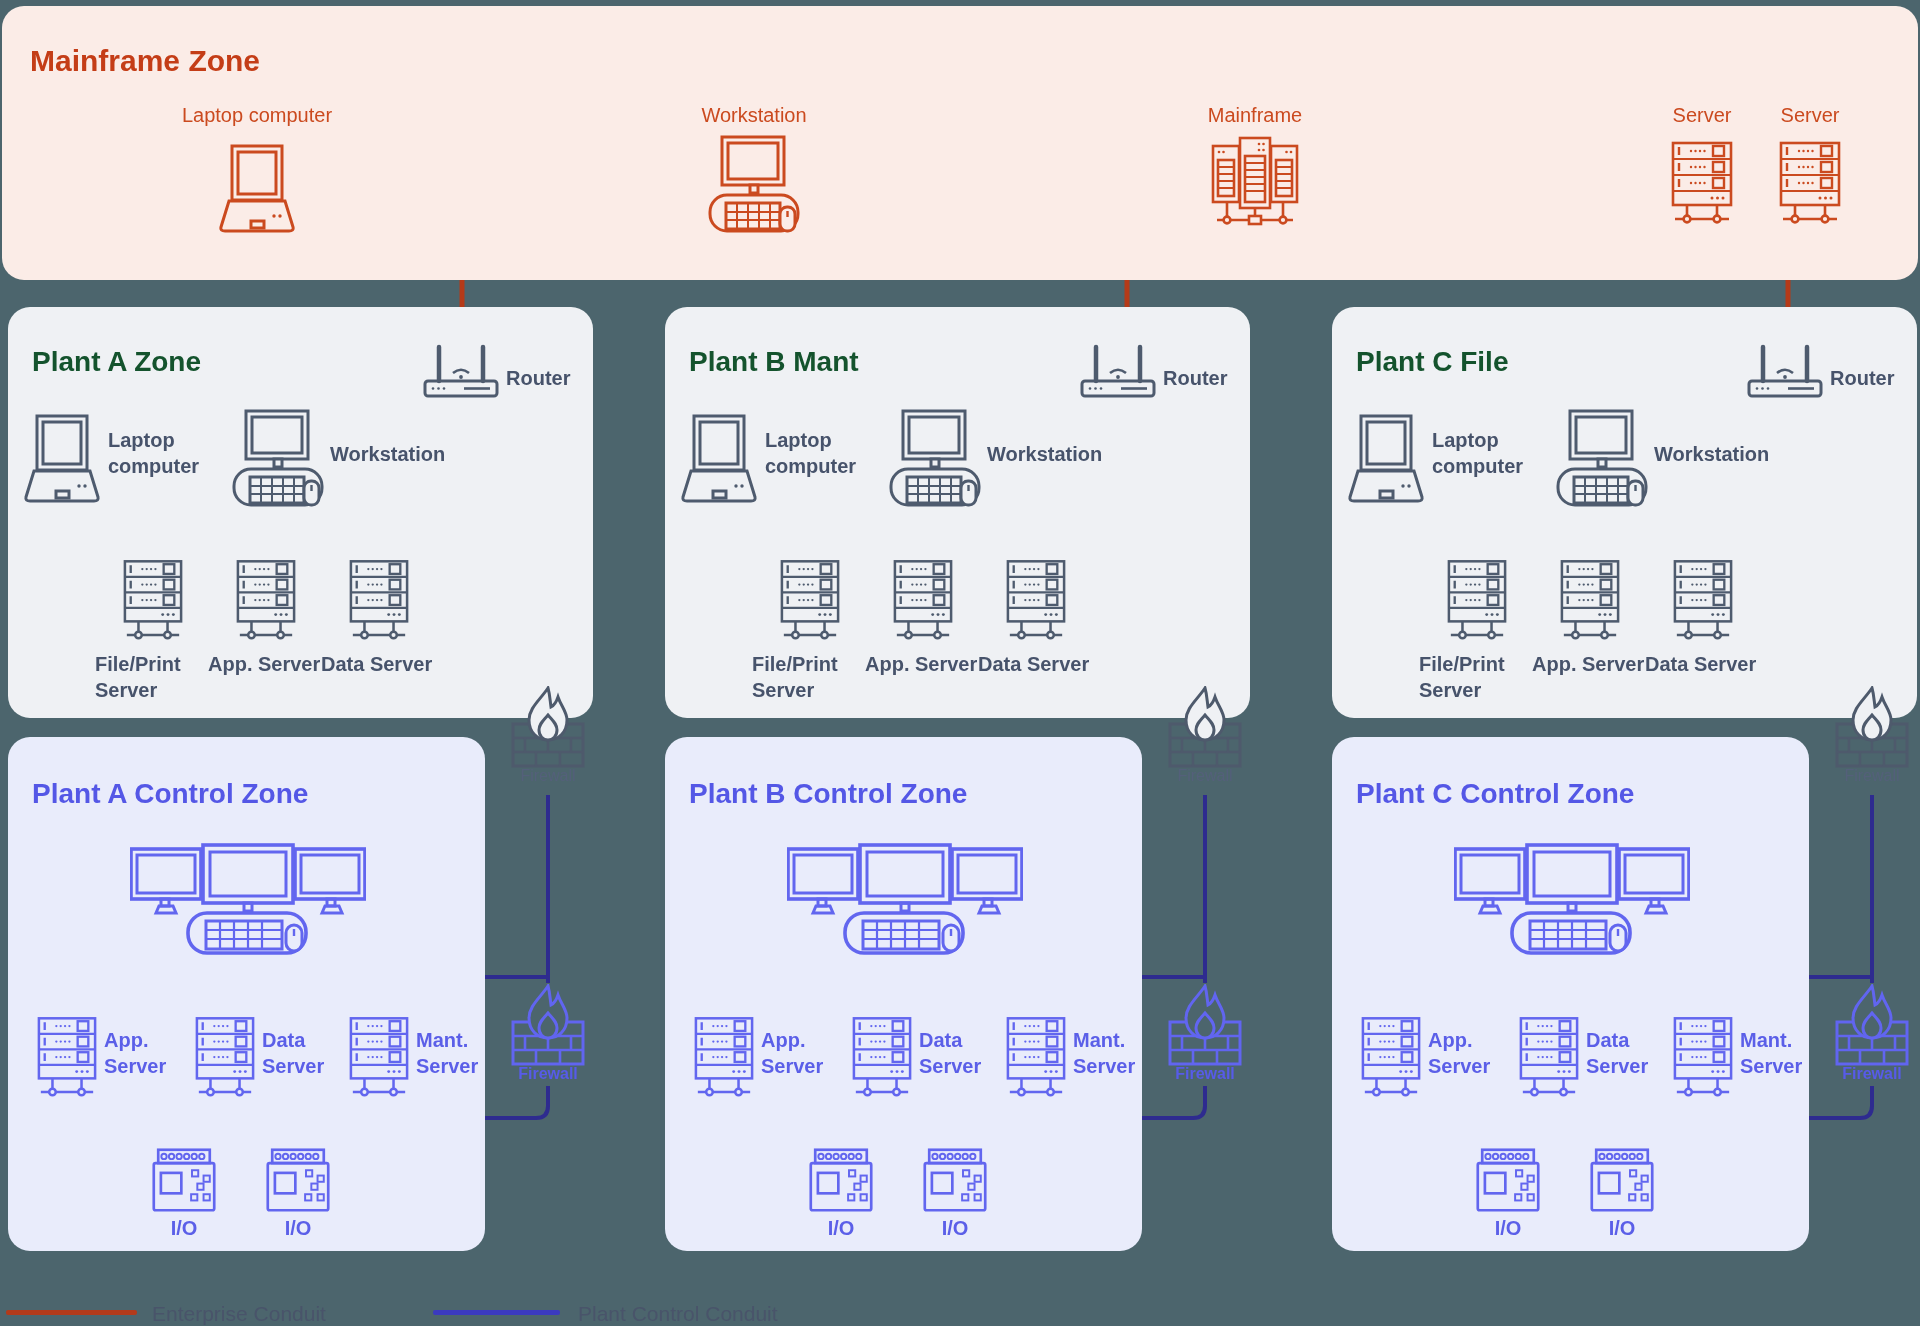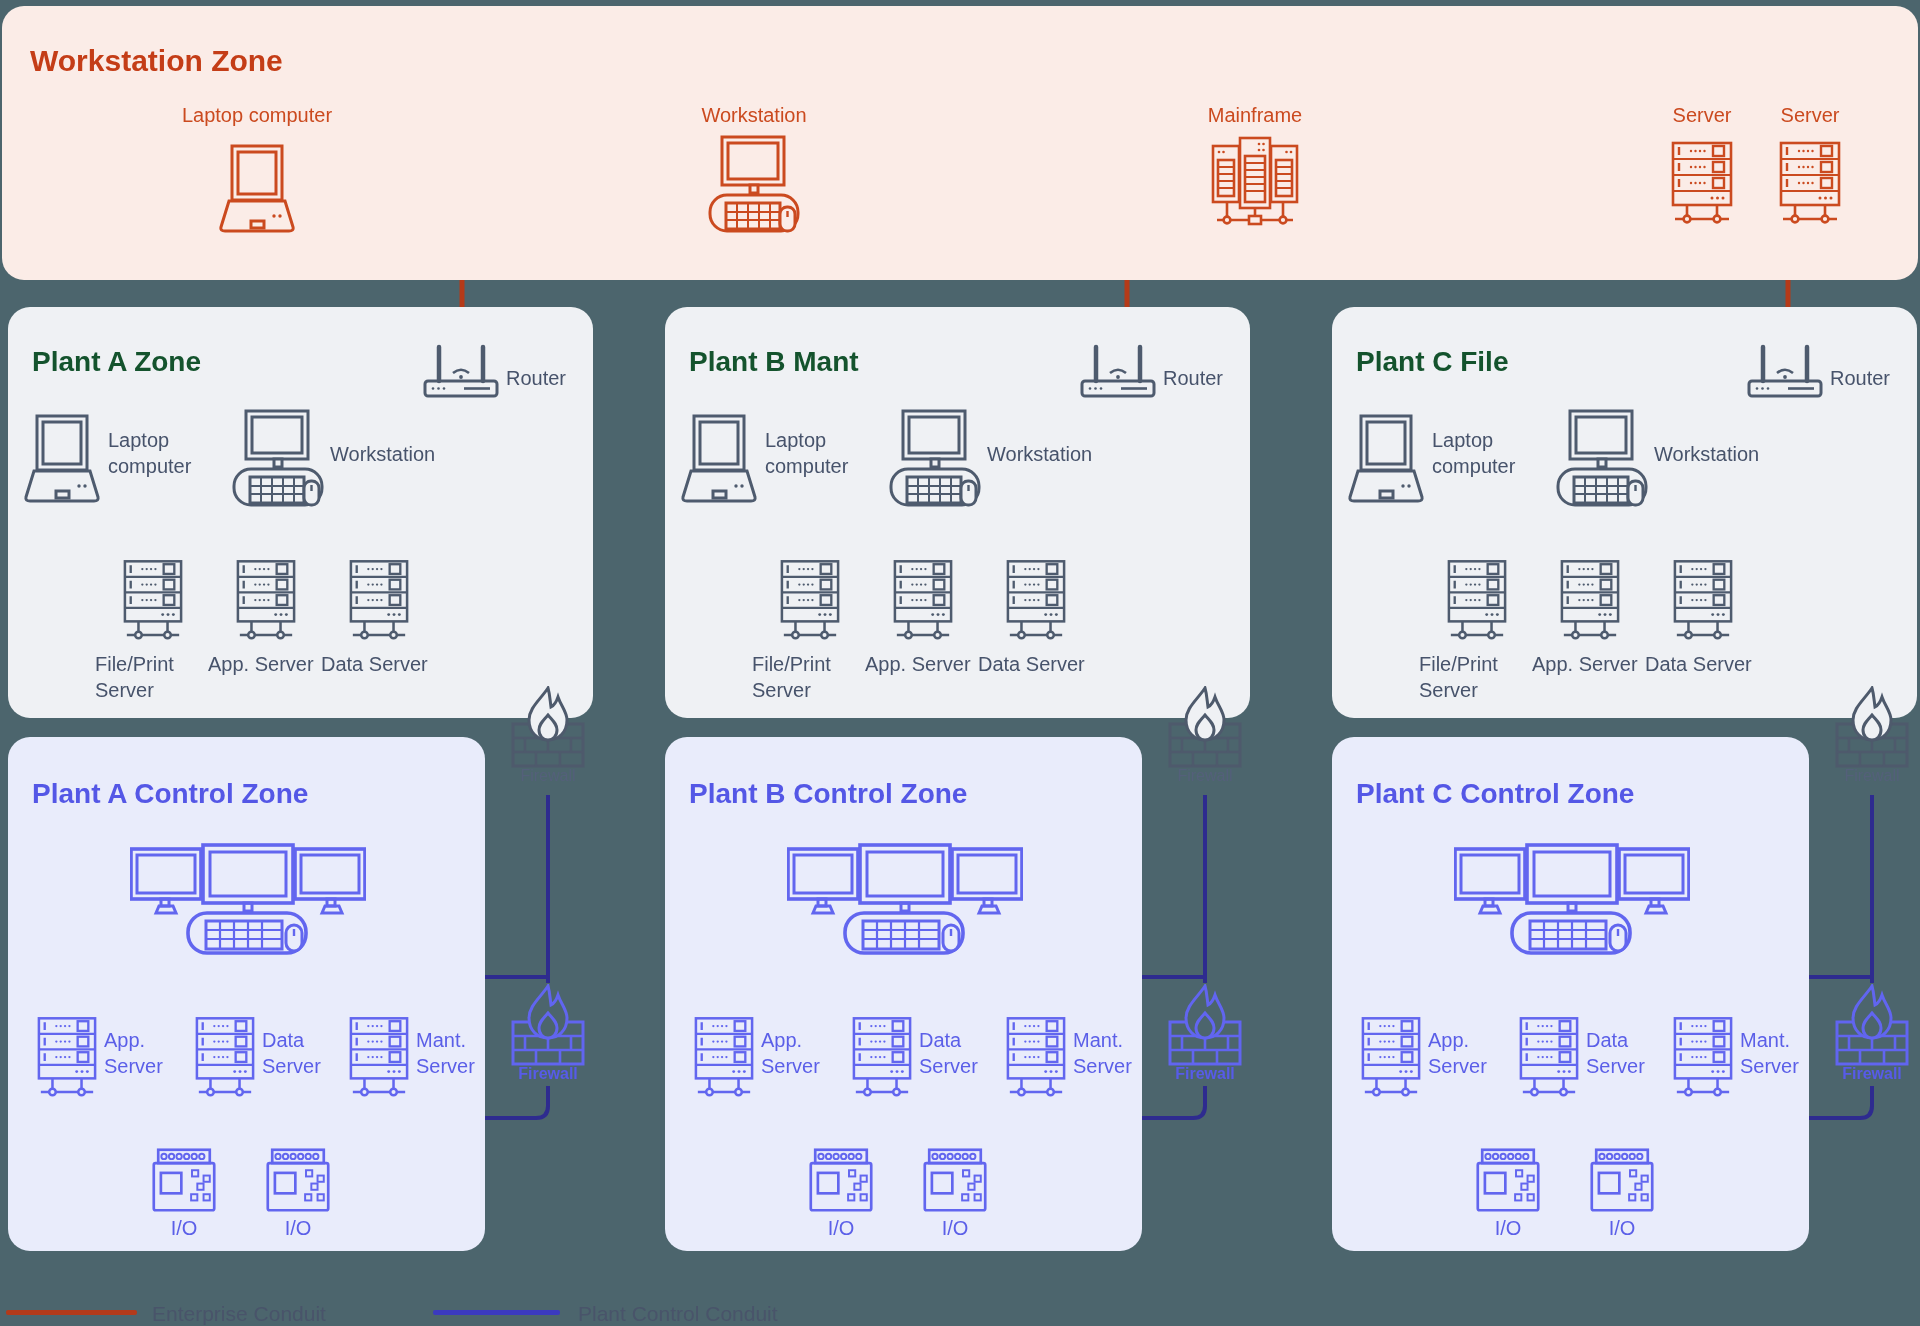--- a/index.html
+++ b/index.html
@@ -17,21 +17,21 @@
   .zone{position:absolute;border-radius:22px;}
   .ent{left:2px;top:6px;width:1916px;height:274px;background:#FBECE7;--knock:#FBECE7;color:#CB4A1F;}
   .ent .title{position:absolute;left:28px;top:18px;font-size:30px;font-weight:bold;color:#C43D17;}
   .dev{position:absolute;text-align:center;}
   .dev .lb{font-size:20px;color:#CB4A1F;}
   .dev svg{display:block;margin:0 auto;}
 
   .pz{top:307px;width:585px;height:411px;background:#EFF1F4;--knock:#EFF1F4;color:#4E5B6E;}
   .pz-a{left:8px;} .pz-b{left:665px;} .pz-c{left:1332px;}
   .pz .title{position:absolute;left:24px;top:16px;font-size:28px;font-weight:bold;color:#14532d;}
-  .lbl{position:absolute;font-size:20px;color:#47536B;line-height:1.3;}
+  .lbl{position:absolute;font-size:20px;color:#47536B;line-height:1.3;font-weight:bold;}
   .abs{position:absolute;}
 
   .cz{top:737px;width:477px;height:514px;background:#E9ECFB;--knock:#E9ECFB;color:#6266EF;}
   .cz-a{left:8px;} .cz-b{left:665px;} .cz-c{left:1332px;}
   .cz .title{position:absolute;left:24px;top:18px;font-size:28px;font-weight:bold;color:#5457E6;text-align:center;}
   .cz .lbl{color:#5B5FE8;}
 
   .srv-lb{text-align:left;width:116px;top:344px;}
   .fw{position:absolute;width:86px;text-align:center;}
   .fw svg{display:block;width:86px;height:82px;}
@@ -273,21 +273,21 @@
       <path d="M1391 1097 V1118"></path>
         <path d="M1549 1097 V1118"></path>
         <path d="M1703 1097 V1118"></path>
       <path d="M1872 1086 V1106 Q1872 1118 1860 1118 H1391"></path>
       <path d="M1508 1118 V1146"></path>
         <path d="M1622 1118 V1146"></path>
     </g>
   </svg>
 
   <section class="zone ent">
-    <h1 class="title">Workstation Zone</h1>
+    <h1 class="title">Mainframe Zone</h1>
     <figure class="dev" style="left:115px;top:82px;width:200px;">
       <figcaption class="lb">Laptop computer</figcaption>
       <svg class="icon" width="82" height="92" style="margin-top:16px;">
           <use href="#i-laptop"></use>
         </svg>
     </figure>
     <figure class="dev" style="left:612px;top:82px;width:200px;">
       <figcaption class="lb">Workstation</figcaption>
       <svg class="icon" width="92" height="100" style="margin-top:8px;">
           <use href="#i-workstation"></use>

